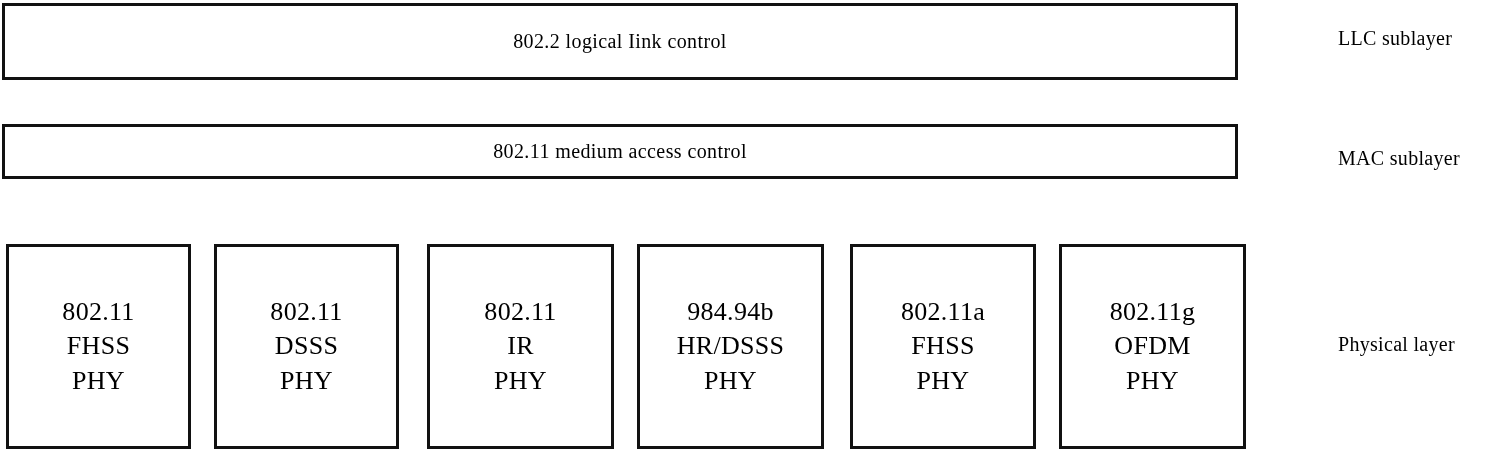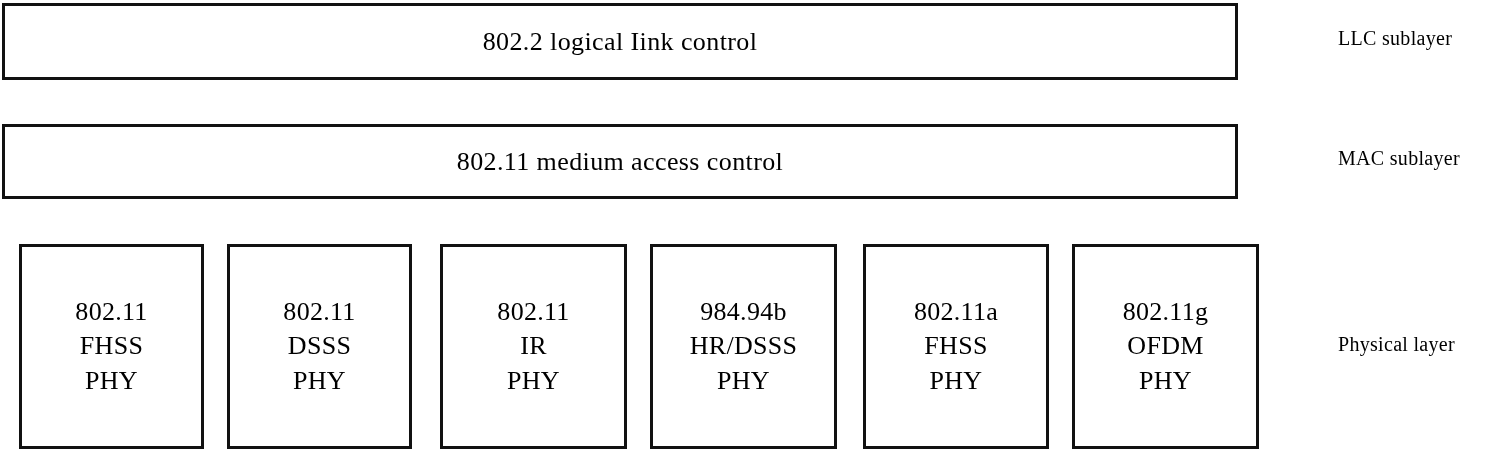--- a/index.html
+++ b/index.html
@@ -26,46 +26,46 @@
     box-sizing: border-box;
     background: #ffffff;
     border: 3px solid #111111;
     display: flex;
     align-items: center;
     justify-content: center;
     text-align: center;
   }
 
   .wide-box-label {
-    font-size: 26px;
+    font-size: 20px;
     line-height: 1.15;
     letter-spacing: 0.4px;
     white-space: nowrap;
   }
 
   
   #llc-box {
     left: 2px;
     top: 3px;
     width: 1236px;
     height: 77px;
   }
 
   
   #mac-box {
     left: 2px;
     top: 124px;
     width: 1236px;
-    height: 75px;
+    height: 55px;
   }
 
   
   #phy-row {
     position: absolute;
-    left: 19px;
+    left: 6px;
     top: 244px;
     width: 1388px;
     height: 205px;
   }
   .phy-box {
     position: absolute;
     top: 0;
     height: 205px;
     box-sizing: border-box;
     background: #ffffff;

